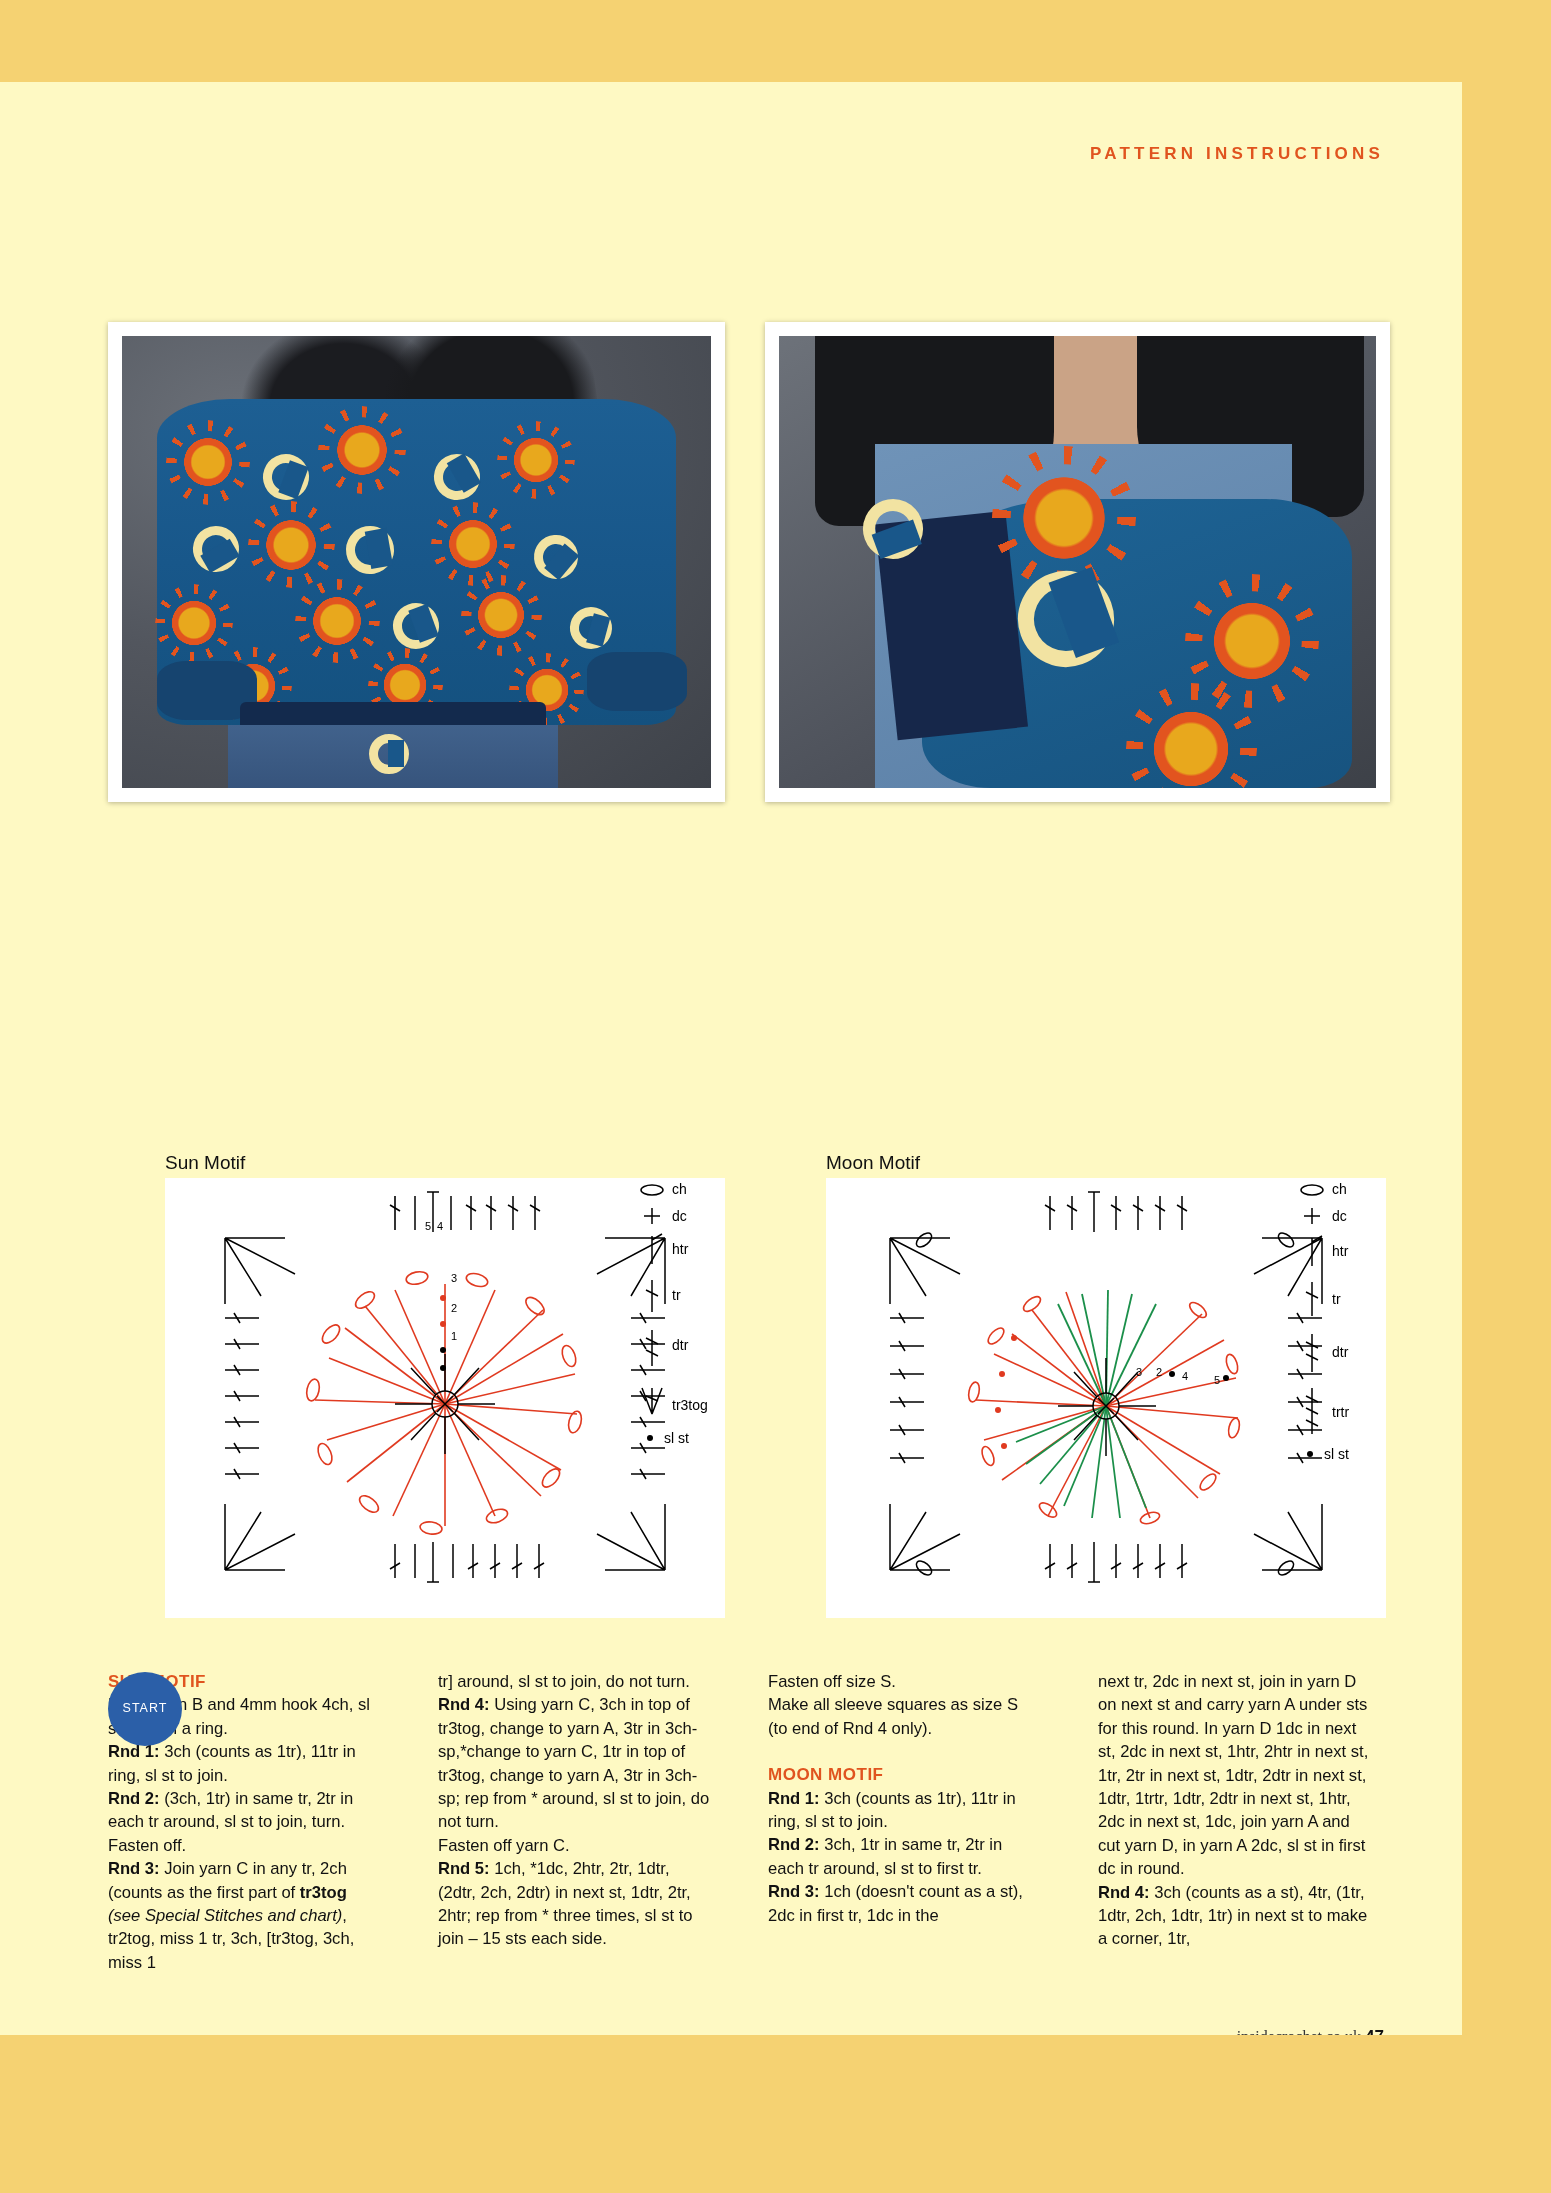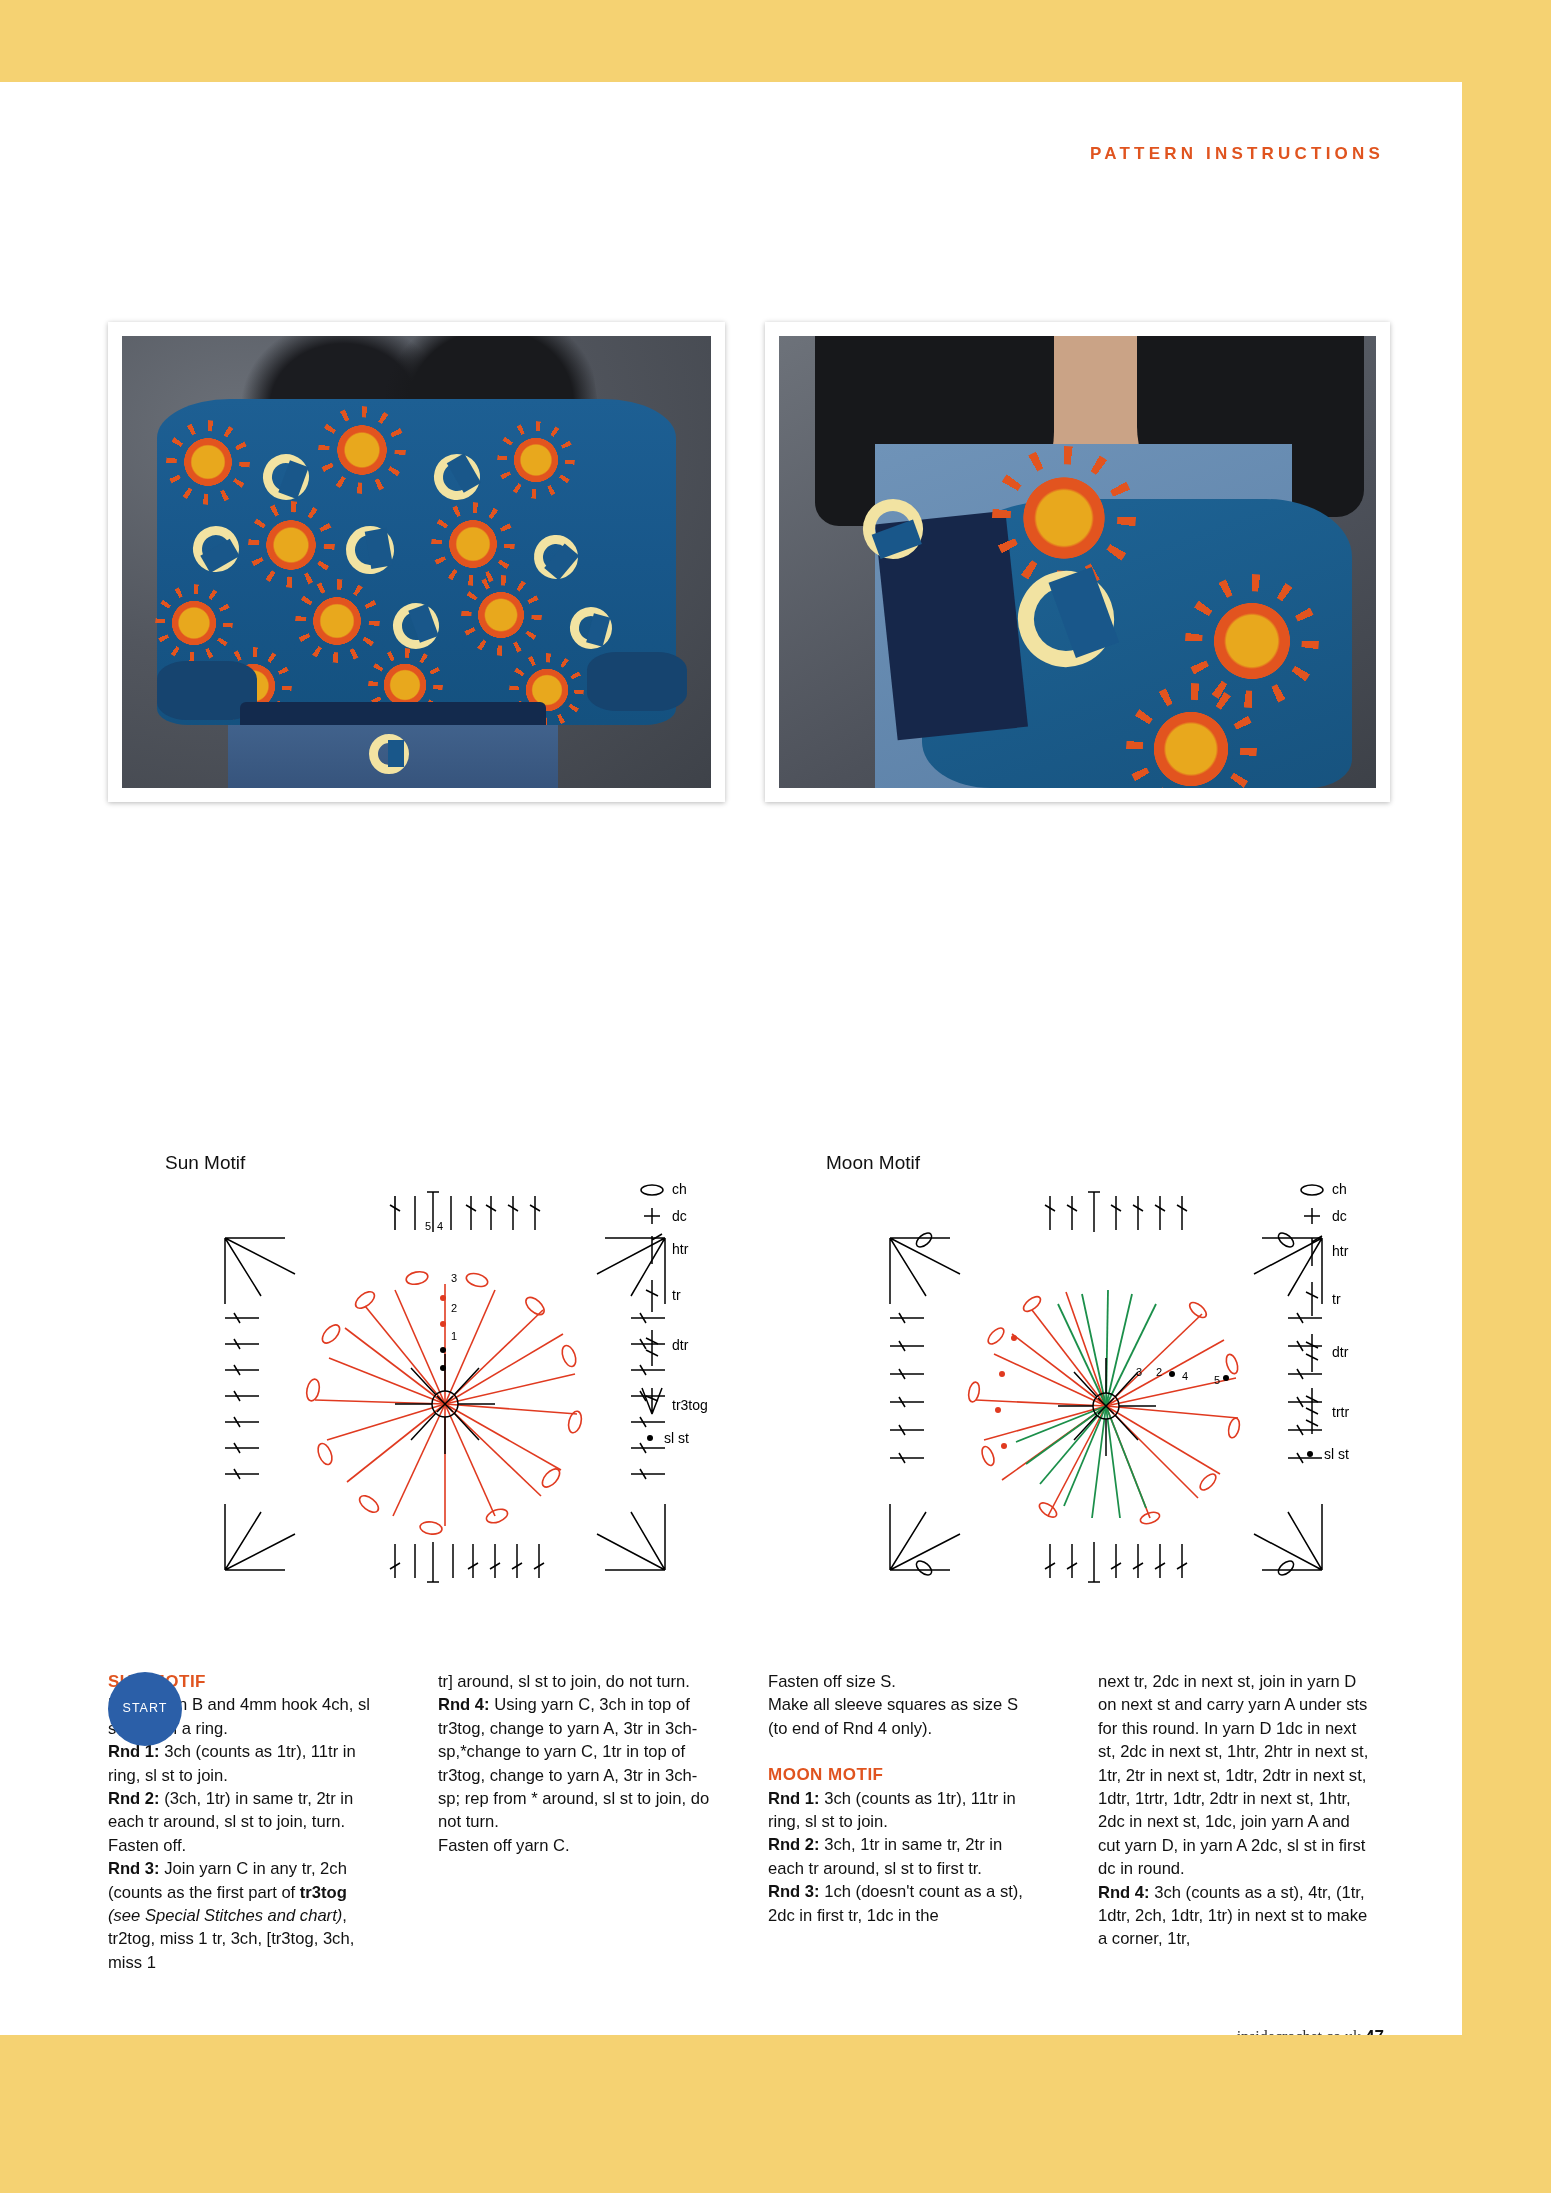--- a/index.html
+++ b/index.html
@@ -6,21 +6,21 @@
   body{
     width:1551px;height:2193px;
     background:#f5d272;
     font-family:"Liberation Sans", sans-serif;
     -webkit-font-smoothing:antialiased;
   }
   .page{
     position:absolute;
     left:0px;top:82px;
     width:1462px;height:1953px;
-    background:#ffffff;
+    background:#fef9c3;
   }
   .header{
     position:absolute;
     right:78px;top:62px;
     font-size:17px;
     letter-spacing:4.2px;
     color:#e0541f;
     font-weight:bold;
   }
   
@@ -692,20 +692,21 @@
       <p><b>Rnd 1:</b><span> 3ch (counts as 1tr), 11tr in ring, sl st to join.</span></p>
       <p><b>Rnd 2:</b><span> (3ch, 1tr) in same tr, 2tr in each tr around, sl st to join, turn.</span></p>
       <p>Fasten off.</p>
       <p><b>Rnd 3:</b><span> Join yarn C in any tr, 2ch (counts as the first part of </span><b>tr3tog</b><i> (see Special Stitches and chart)</i><span>, tr2tog, miss 1 tr, 3ch, [tr3tog, 3ch, miss 1</span></p>
     </div>
 
     <div class="col c2">
       <p>tr] around, sl st to join, do not turn.</p>
       <p><b>Rnd 4:</b><span> Using yarn C, 3ch in top of tr3tog, change to yarn A, 3tr in 3ch-sp,*change to yarn C, 1tr in top of tr3tog, change to yarn A, 3tr in 3ch-sp; rep from * around, sl st to join, do not turn.</span></p>
       <p>Fasten off yarn C.</p>
+      <p><b>Rnd 5:</b><span> 1ch, *1dc, 2htr, 2tr, 1dtr, (2dtr, 2ch, 2dtr) in next st, 1dtr, 2tr, 2htr; rep from * three times, sl st to join – 15 sts each side.</span></p>
     </div>
 
     <div class="col c3">
       <p style="white-space:pre-line;">Fasten off size S.
 Make all sleeve squares as size S (to end of Rnd 4 only).</p>
       <p class="heading" style="margin-top:23px;">MOON MOTIF</p>
       <p><b>Rnd 1:</b><span> 3ch (counts as 1tr), 11tr in ring, sl st to join.</span></p>
       <p><b>Rnd 2:</b><span> 3ch, 1tr in same tr, 2tr in each tr around, sl st to first tr.</span></p>
       <p><b>Rnd 3:</b><span> 1ch (doesn't count as a st), 2dc in first tr, 1dc in the</span></p>
     </div>

